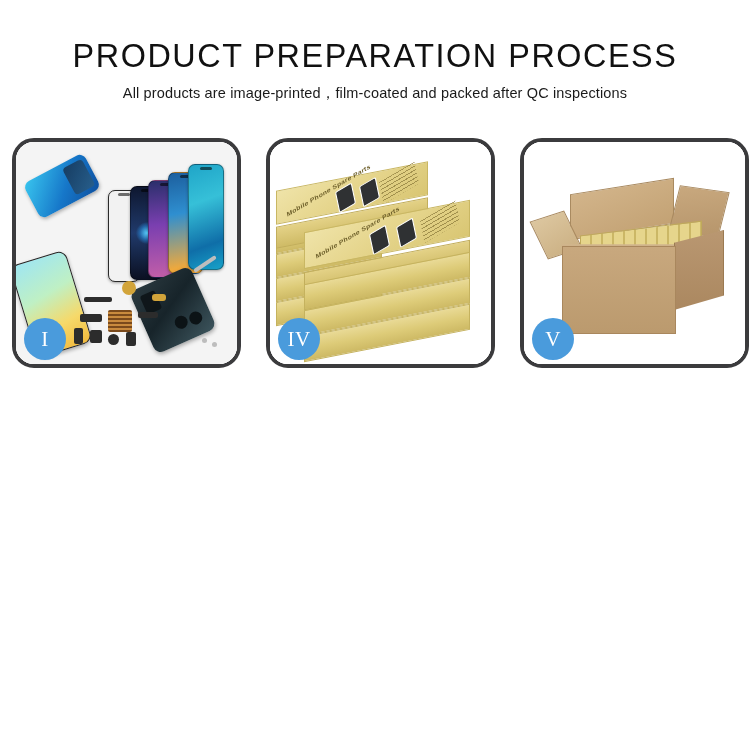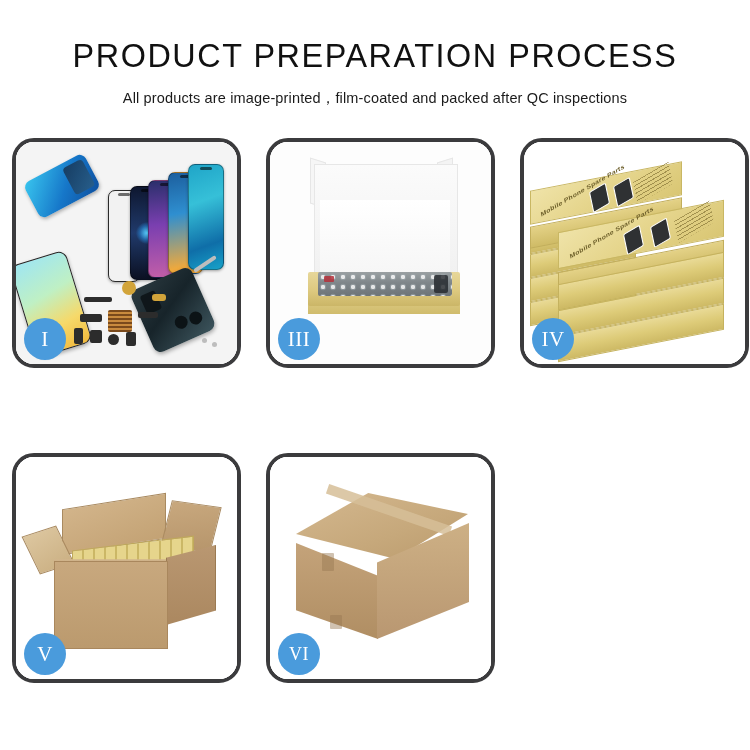--- a/index.html
+++ b/index.html
@@ -35,21 +35,21 @@
     font-family: "Liberation Sans", sans-serif;
     font-size: 33px;
     font-weight: 500;
     letter-spacing: 1.6px;
     color: #111111;
     line-height: 40px;
     white-space: nowrap;
     transform: scaleX(0.98);
   }
   .subtitle {
-    margin: 5px;
+    margin: 0;
     padding-top: 7px;
     font-family: "Liberation Sans", sans-serif;
     font-size: 14.5px;
     font-weight: 400;
     letter-spacing: 0.15px;
     color: #1a1a1a;
     line-height: 20px;
     white-space: nowrap;
   }
 
@@ -395,34 +395,20 @@
           <div class="pt" style="left:110px;top:190px;width:10px;height:14px;"></div>
           <div class="pt silver" style="left:186px;top:196px;width:5px;height:5px;border-radius:50%;"></div>
           <div class="pt silver" style="left:196px;top:200px;width:5px;height:5px;border-radius:50%;"></div>
           <div class="pt silver" style="left:176px;top:120px;width:26px;height:4px;transform:rotate(-34deg);"></div>
         </div>
       </div>
       <div class="badge">I</div>
     </div>
 
 
-    <div class="panel">
-      <div class="panel-inner">
-        <div class="scene3">
-          <div class="p3-flapL"></div>
-          <div class="p3-flapR"></div>
-          <div class="p3-lidback"></div>
-          <div class="p3-foam"></div>
-          <div class="p3-tray-front"></div>
-          <div class="p3-tray"></div>
-          <div class="p3-screen"></div>
-        </div>
-      </div>
-      <div class="badge">III</div>
-    </div>
 
     <div class="panel">
       <div class="panel-inner">
         <div class="scene4">
           <div class="stack-plain" style="left:6px;top:78px;width:104px;height:22px;"></div>
           <div class="stack-plain" style="left:6px;top:102px;width:104px;height:22px;"></div>
           <div class="stack-plain" style="left:6px;top:126px;width:104px;height:22px;"></div>
           <div class="stack-plain" style="left:6px;top:150px;width:104px;height:22px;"></div>
 
           <div class="ybox" style="left:6px;top:34px;width:150px;height:58px;">
@@ -461,28 +447,15 @@
           <div class="flap left"></div>
           <div class="ystrips"></div>
           <div class="carton-rim"></div>
           <div class="carton-side"></div>
           <div class="carton-front"></div>
         </div>
       </div>
       <div class="badge">V</div>
     </div>
 
-    <div class="panel">
-      <div class="panel-inner">
-        <div class="scene6">
-          <div class="c6-top"></div>
-          <div class="c6-tape"></div>
-          <div class="c6-left"></div>
-          <div class="c6-right"></div>
-          <div class="c6-tab" style="left:52px;top:96px;width:12px;height:18px;"></div>
-          <div class="c6-tab" style="left:60px;top:158px;width:12px;height:14px;"></div>
-        </div>
-      </div>
-      <div class="badge small-num">VI</div>
-    </div>
 
   </div>
 </div>
 
 </body></html>

